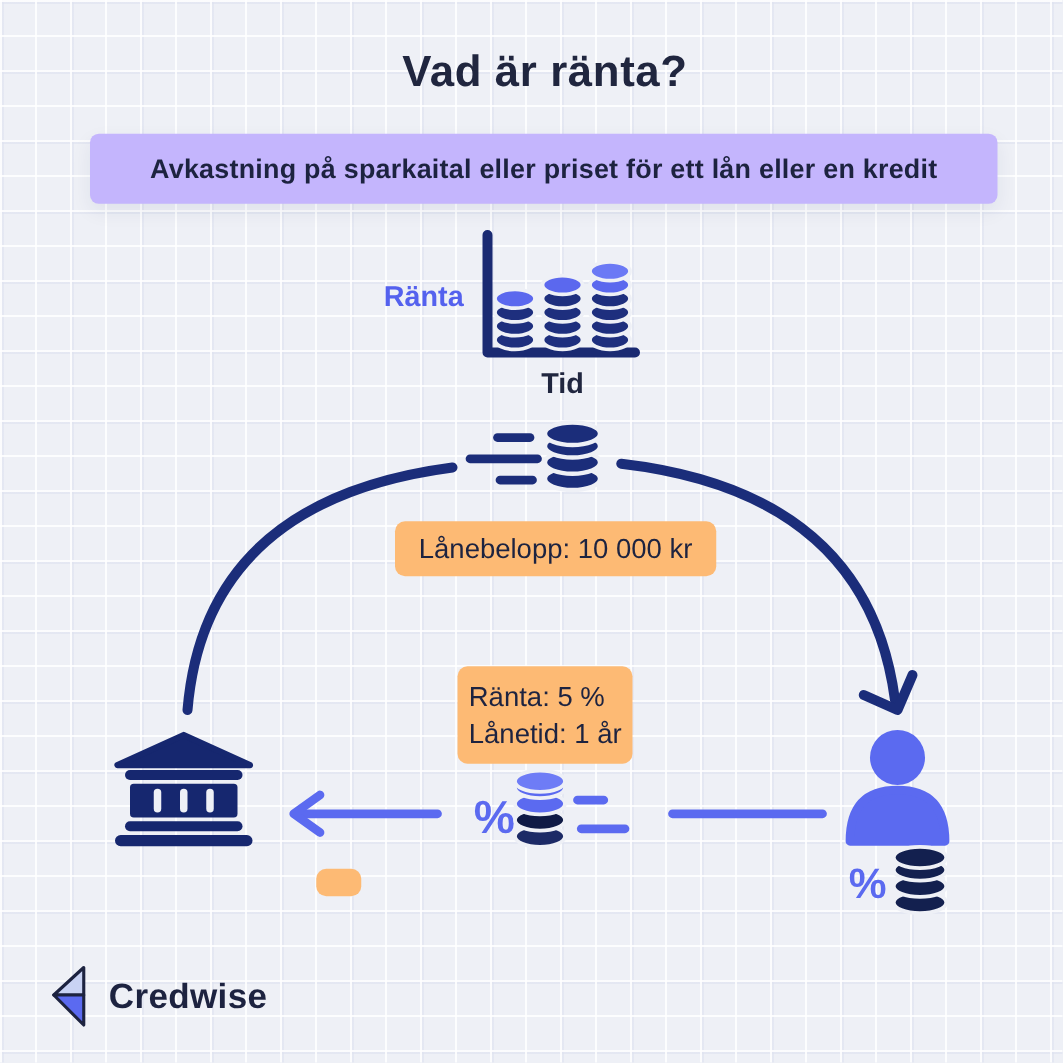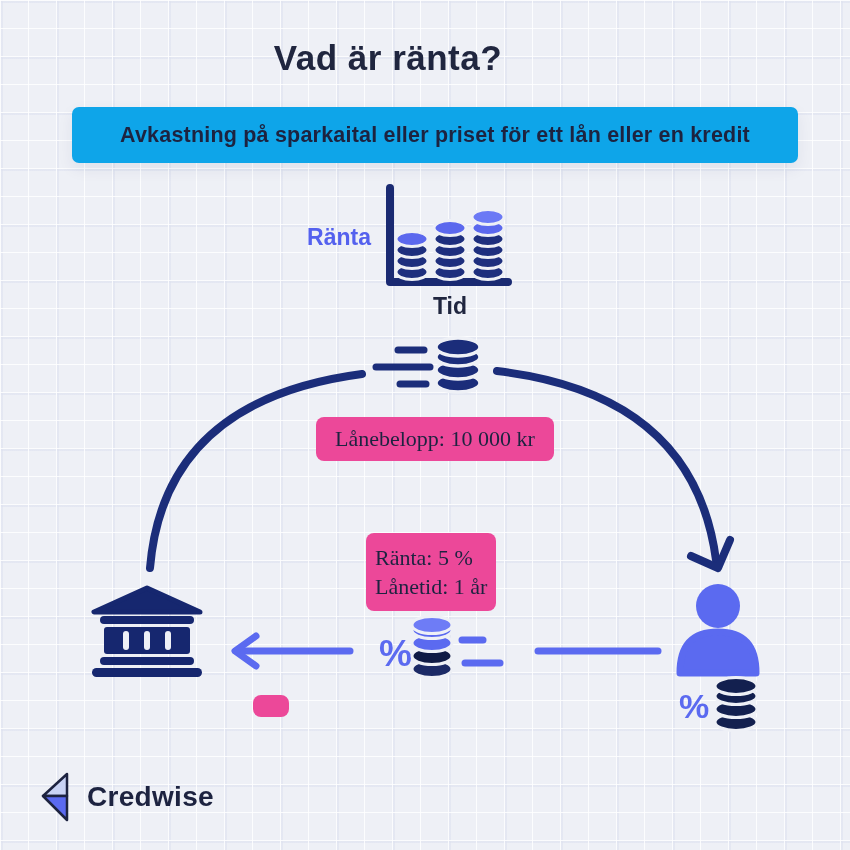--- a/index.html
+++ b/index.html
@@ -12,39 +12,40 @@
       linear-gradient(rgba(255,255,255,.85) 1.5px, transparent 1.5px),
       linear-gradient(90deg, rgba(221,225,239,.55) 3px, transparent 3px),
       linear-gradient(rgba(221,225,239,.55) 3px, transparent 3px);
     background-size:28px 28px,28px 28px,56px 56px,56px 56px;
   }
   .canvas{position:relative;width:850px;height:850px;}
   .page-title{
     position:absolute;left:0;top:38px;width:776px;margin:0;
     text-align:center;font-size:35px;font-weight:800;color:#20263f;
     letter-spacing:.5px;
+    padding-left:48px;
   }
   .subtitle-box{
     position:absolute;left:72px;top:107px;width:726px;height:56px;
-    background:#0ea5e9;border-radius:7px;
+    background:#c4b5fd;border-radius:7px;
     box-shadow:0 6px 16px rgba(30,40,90,.07);
     display:flex;align-items:center;justify-content:center;
   }
   .subtitle-box span{font-size:21.5px;font-weight:700;color:#1d2340;letter-spacing:.2px;}
   .art{position:absolute;left:0;top:0;width:850px;height:850px;}
   .ylabel{
     position:absolute;left:300px;top:224px;width:78px;text-align:center;
     font-size:23px;font-weight:700;color:#5461ee;
   }
   .xlabel{
     position:absolute;left:410px;top:293px;width:80px;text-align:center;
     font-size:23px;font-weight:700;color:#20263f;
   }
   .label-box{
-    position:absolute;background:#ec4899;border-radius:8px;color:#1d2340;font-family:Liberation Serif, serif;
+    position:absolute;background:#fdba74;border-radius:8px;color:#1d2340;
   }
   .loan-label{left:316px;top:417px;padding:9px 19px;font-size:22px;}
   .terms-label{left:366px;top:533px;padding:10px 9px;font-size:22px;line-height:1.32;}
   .repay-label{left:253px;top:695px;padding:11px 18px;font-size:21px;line-height:1.42;}
   .brand{
     position:absolute;left:36px;top:768px;height:58px;
     display:flex;align-items:center;gap:13px;
   }
   .brand-name{font-size:28px;font-weight:800;color:#1d2340;letter-spacing:.3px;}
 </style>

